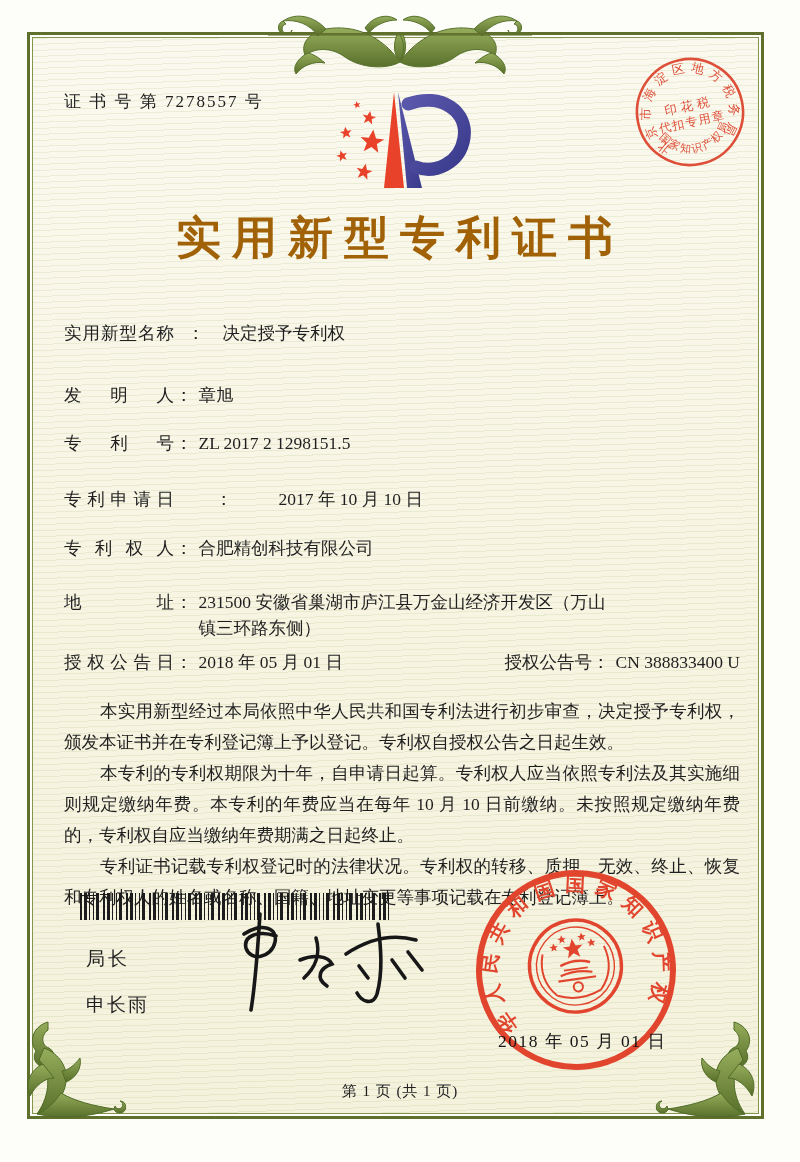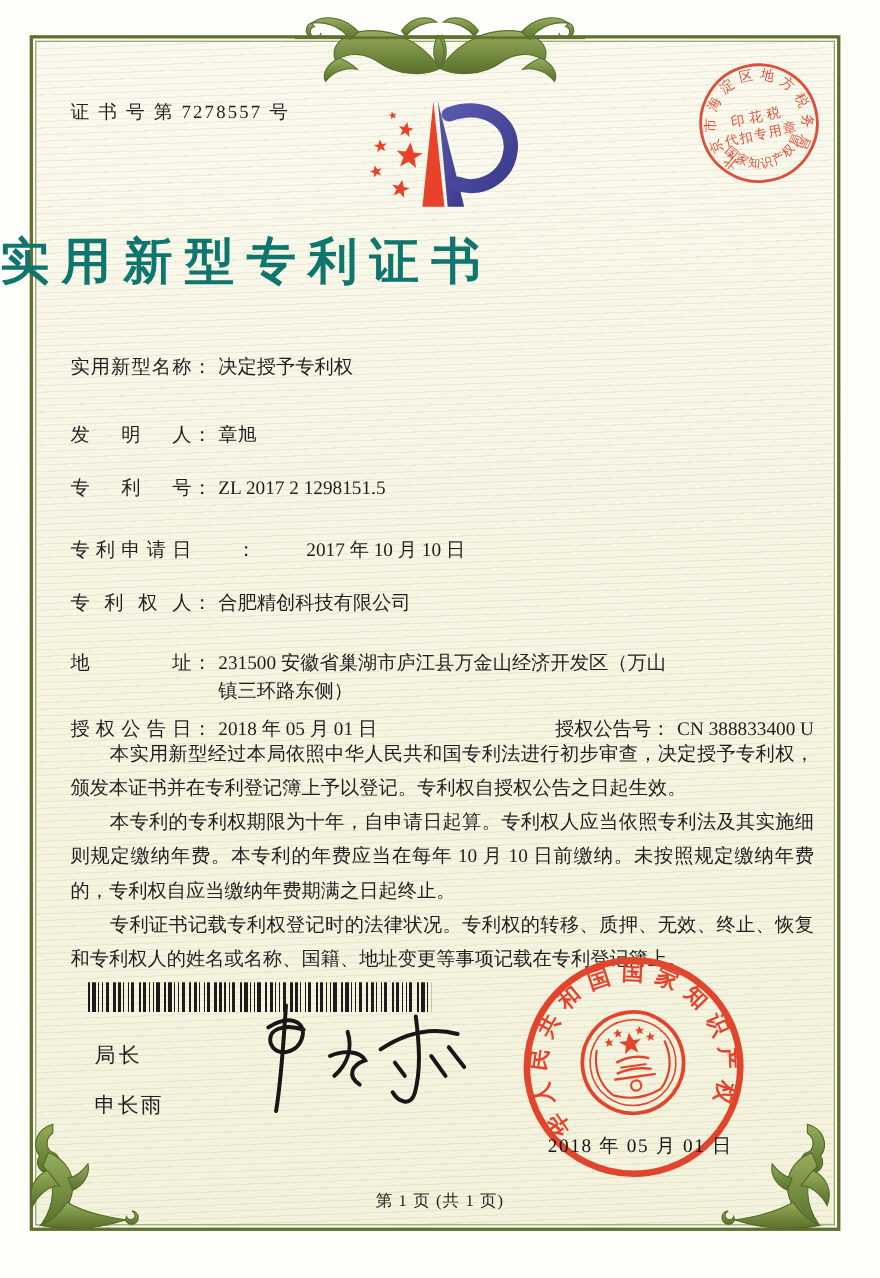--- a/index.html
+++ b/index.html
@@ -15,32 +15,32 @@
         linear-gradient(180deg,#fbf9ef 0%,#f7f4e2 55%,#f4f1dd 100%);}
   
   .orn{position:absolute;pointer-events:none;}
   .orn-top{left:268px;top:6px;width:264px;height:74px;}
   .orn-bl{left:22px;top:1020px;width:108px;height:104px;}
   .orn-br{left:652px;top:1020px;width:108px;height:104px;transform:scaleX(-1);}
   
   .cert-no{position:absolute;left:64px;top:90px;font-size:17px;letter-spacing:2px;}
   .logo{position:absolute;left:328px;top:74px;width:152px;height:130px;}
   .tax-stamp{position:absolute;left:630px;top:52px;width:120px;height:120px;transform:rotate(-12deg);}
-  .title{position:absolute;left:0;right:0;top:208px;
-      font-size:45px;font-weight:700;letter-spacing:11px;color:#0f766e;}
+  .title{position:absolute;left:0;right:0;top:208px;text-align:center;
+      font-size:45px;font-weight:700;letter-spacing:11px;color:#a16207;}
   .fields{position:absolute;left:64px;top:320px;width:676px;font-size:17.5px;}
   .frow{display:flex;line-height:26px;}
   .flabel{display:inline-block;width:110px;text-align:justify;text-align-last:justify;}
   .fcolon{margin-left:1px;}
   .fvalue{margin-left:6px;}
   .addr .fvalue{max-width:420px;}
-  .mb1{margin-bottom:36px;} .mb2{margin-bottom:22px;font-family:Liberation Serif, serif;} .mb3{margin-bottom:30px;}
+  .mb1{margin-bottom:36px;gap:12px;} .mb2{margin-bottom:22px;font-family:Liberation Serif, serif;} .mb3{margin-bottom:30px;}
   .mb4{margin-bottom:23px;gap:40px;} .mb5{margin-bottom:28px;} .mb6{margin-bottom:8px;}
   .rpair{margin-left:auto;display:flex;}
-  .paras{position:absolute;left:64px;top:670px;width:676px;font-size:17.5px;
+  .paras{position:absolute;left:64px;top:696px;width:676px;font-size:17.5px;
       line-height:31px;text-align:justify;}
   .paras p{margin:0;text-indent:2.05em;}
   .barcode{position:absolute;left:80px;top:893px;width:312px;height:27px;
       background:repeating-linear-gradient(90deg,
         #1c1c1c 0px,#1c1c1c 2px, transparent 2px,transparent 4px,
         #1c1c1c 4px,#1c1c1c 7px, transparent 7px,transparent 9px,
         #1c1c1c 9px,#1c1c1c 10px, transparent 10px,transparent 13px,
         #1c1c1c 13px,#1c1c1c 14px, transparent 14px,transparent 16px,
         #1c1c1c 16px,#1c1c1c 19px, transparent 19px,transparent 23px);}
   .signer-title{position:absolute;left:86px;top:946px;font-size:19px;letter-spacing:3px;}

